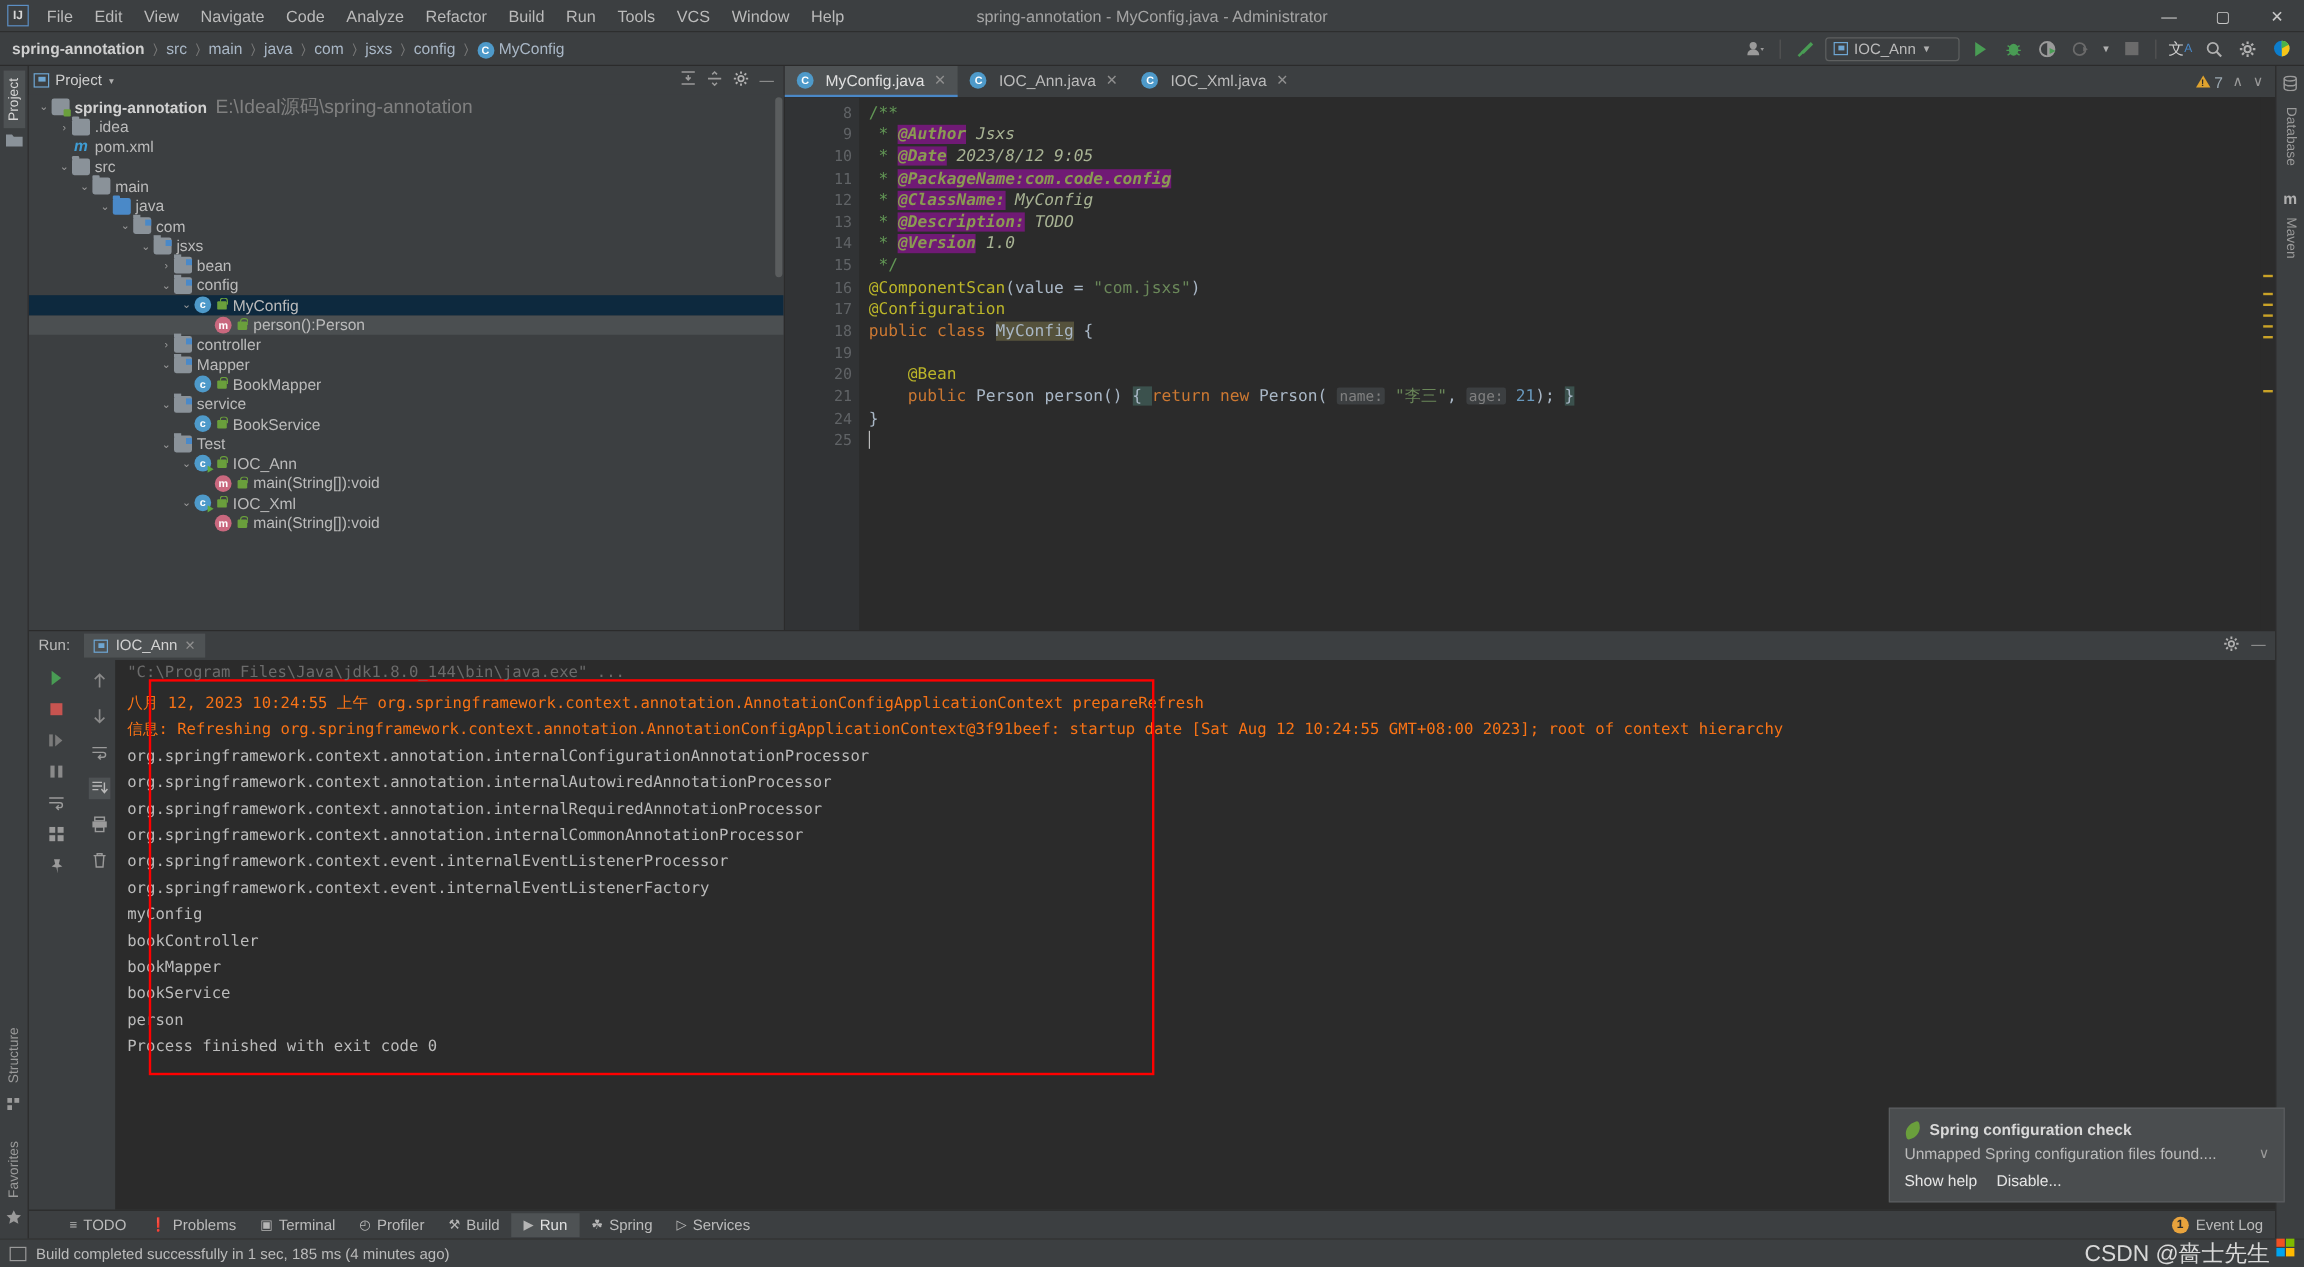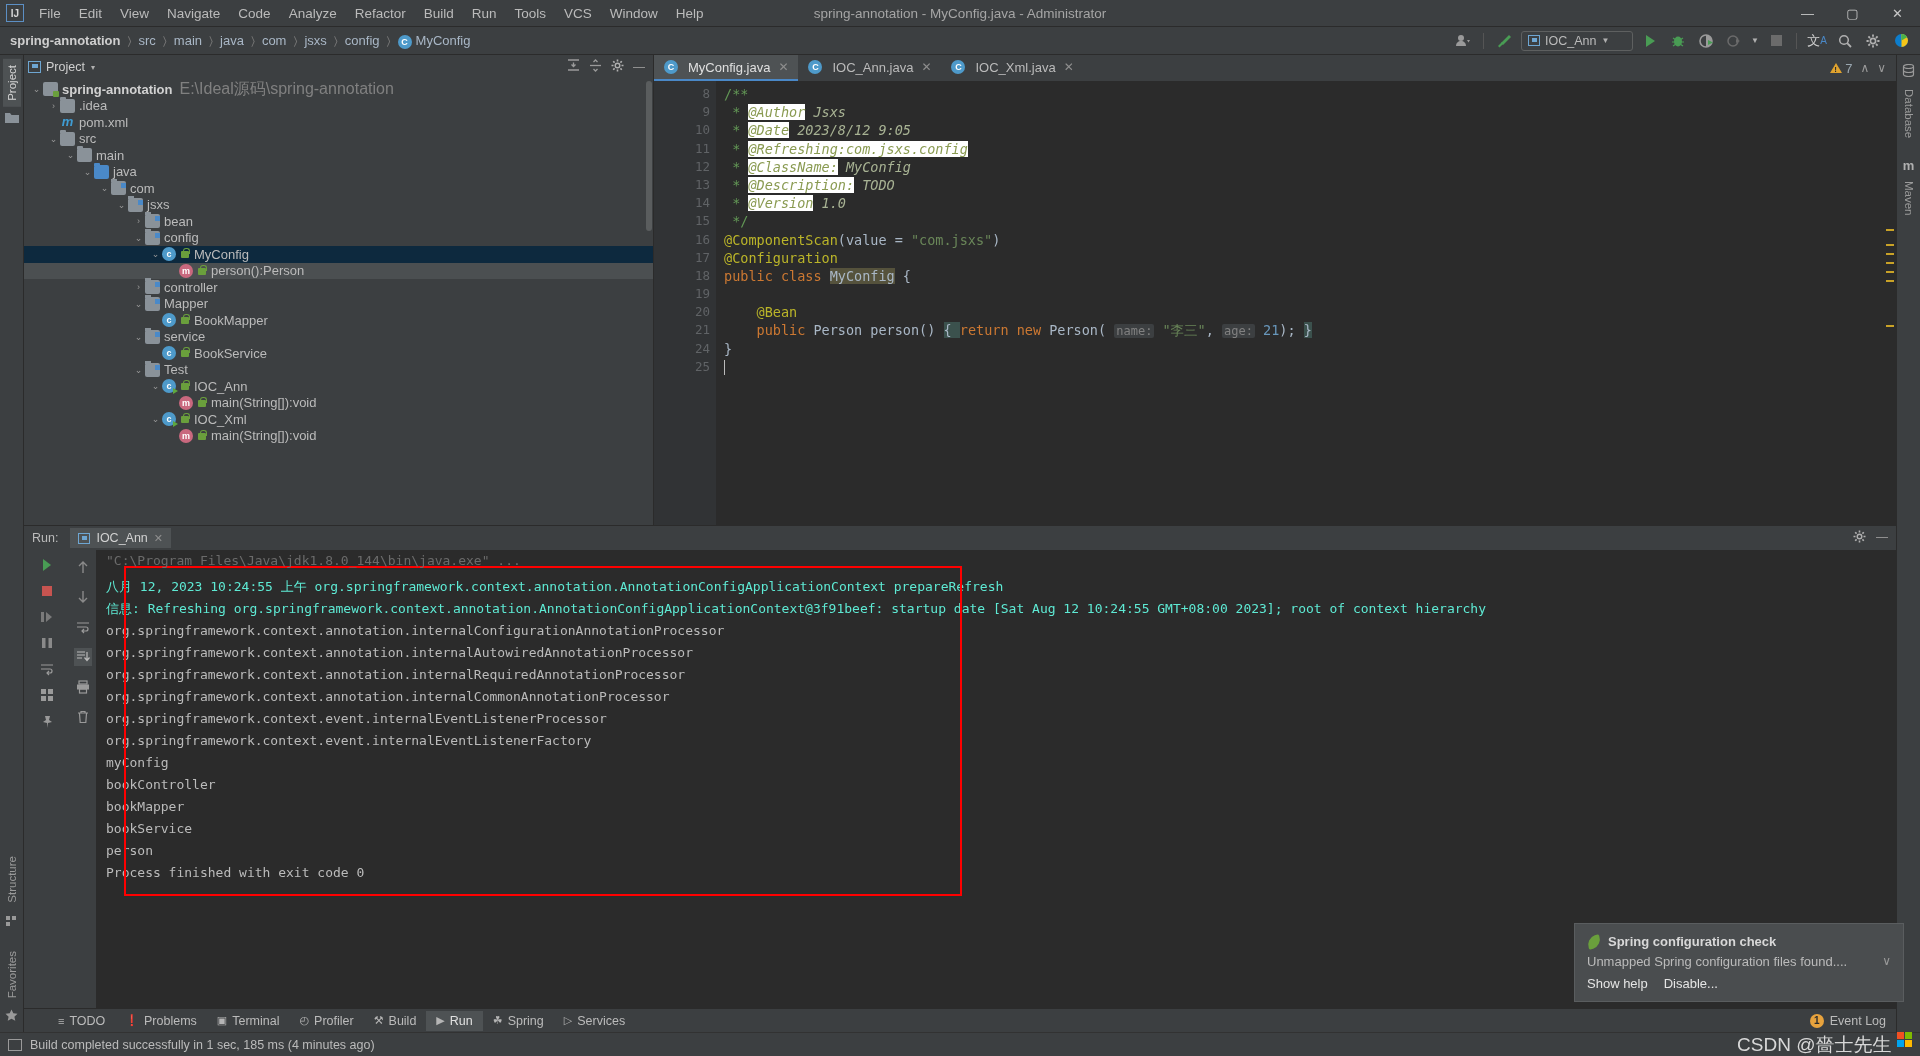--- a/index.html
+++ b/index.html
@@ -138,21 +138,21 @@
     text-align: right; position: relative;
   }
   .gline { height: 18.2px; line-height: 18.2px; padding-right: 6px; position: relative; }
   .code {
     flex: 1; padding-top: 4px; font-family: "DejaVu Sans Mono", monospace;
     font-size: 13.5px; line-height: 18.2px; color: #a9b7c6; position: relative;
     padding-left: 8px; overflow: hidden;
   }
   .cline { height: 18.2px; white-space: pre; }
   .cmt { color: #629755; }
-  .doc-tag { color: #8a9b52; background: #ffffff; font-style: italic; }
+  .doc-tag { color: #8a9b52; background: #701a75; font-style: italic; font-weight: bold; }
   .doc-txt { color: #a8b394; font-style: italic; }
   .anno { color: #bbb529; }
   .kw { color: #cc7832; }
   .str { color: #6a8759; }
   .num { color: #6897bb; }
   .cls-name { color: #a9b7c6; }
   .hl { background: #55523c; }
   .hint { background: #3c3f41; color: #808080; border-radius: 2px; padding: 0 2px; font-size: 12px; }
   .brace-hl { background: #3b514d; }
   .code-caret { display:inline-block; width:1px; height:15px; background:#bbb; vertical-align:-3px; }
@@ -168,21 +168,21 @@
   .run-head-right { margin-left:auto; display:flex; gap:10px; padding-right:8px; color:#9a9a9a; font-size:12px; }
   .console-wrap { flex: 1; display: flex; min-height: 0; }
   .console-rail { width: 46px; background:#3c3f41; display:flex; flex-direction:column; align-items:center; gap:8px; padding-top:6px; flex:none;}
   .cr-ico { width:18px; height:18px; display:flex; align-items:center; justify-content:center; color:#9a9a9a; font-size:12px; }
   .console-rail2 { width: 26px; background:#3c3f41; display:flex; flex-direction:column; align-items:center; gap:12px; padding-top:8px; flex:none;}
   .console {
     flex: 1; background: #2b2b2b; font-family: "DejaVu Sans Mono", monospace;
     font-size: 13px; line-height: 22px; color: #bbbbbb; padding: 4px 0 0 10px;
     position: relative; overflow: hidden;
   }
-  .console .err { color: #5eead4; }
+  .console .err { color: #f97316; }
   .console .top-clip { color:#6b6b6b; position: relative; top:-4px; }
   .red-box {
     position: absolute; border: 2px solid #ff0000; pointer-events:none;
   }
 
   
   .toolwin-bar { height: 24px; background: #3c3f41; border-top: 1px solid #2b2b2b; display:flex; align-items:center; flex:none; padding-left: 24px; }
   .tw { display:flex; align-items:center; gap:5px; padding: 3px 10px; font-size: 12.5px; color:#bbbbbb; }
   .tw.active { background:#4e5254; color:#e0e0e0; }
   .tw-right { margin-left:auto; display:flex; align-items:center; gap:6px; padding-right:10px; font-size:12.5px; }
@@ -565,21 +565,21 @@
                 <div class="gline">19</div>
                 <div class="gline">20</div>
                 <div class="gline">21</div>
                 <div class="gline">24</div>
                 <div class="gline">25</div>
               </div>
             <div class="code" id="code">
                 <div class="cline"><span class="cmt">/**</span></div>
                 <div class="cline"><span class="cmt"> * </span><span class="doc-tag">@Author</span><span class="doc-txt"> Jsxs</span></div>
                 <div class="cline"><span class="cmt"> * </span><span class="doc-tag">@Date</span><span class="doc-txt"> 2023/8/12 9:05</span></div>
-                <div class="cline"><span class="cmt"> * </span><span class="doc-tag">@Refreshing:com.jsxs.config</span></div>
+                <div class="cline"><span class="cmt"> * </span><span class="doc-tag">@PackageName:com.code.config</span></div>
                 <div class="cline"><span class="cmt"> * </span><span class="doc-tag">@ClassName:</span><span class="doc-txt"> MyConfig</span></div>
                 <div class="cline"><span class="cmt"> * </span><span class="doc-tag">@Description:</span><span class="doc-txt"> TODO</span></div>
                 <div class="cline"><span class="cmt"> * </span><span class="doc-tag">@Version</span><span class="doc-txt"> 1.0</span></div>
                 <div class="cline"><span class="cmt"> */</span></div>
                 <div class="cline"><span class="anno">@ComponentScan</span><span class="cls-name">(value = </span><span class="str">"com.jsxs"</span><span class="cls-name">)</span></div>
                 <div class="cline"><span class="anno">@Configuration</span></div>
                 <div class="cline"><span class="kw">public class </span><span class="hl">MyConfig</span><span class="cls-name"> {</span></div>
                 <div class="cline"></div>
                 <div class="cline"><span class="anno">    @Bean</span></div>
                 <div class="cline"><span class="cls-name">    </span><span class="kw">public </span><span class="cls-name">Person </span><span class="cls-name">person</span><span class="cls-name">() </span><span class="brace-hl">{ </span><span class="kw">return </span><span class="kw">new </span><span class="cls-name">Person</span><span class="cls-name">( </span><span class="hint">name:</span><span class="str"> "李三"</span><span class="cls-name">, </span><span class="hint">age:</span><span class="cls-name"> </span><span class="num">21</span><span class="cls-name">); </span><span class="brace-hl">}</span></div>

